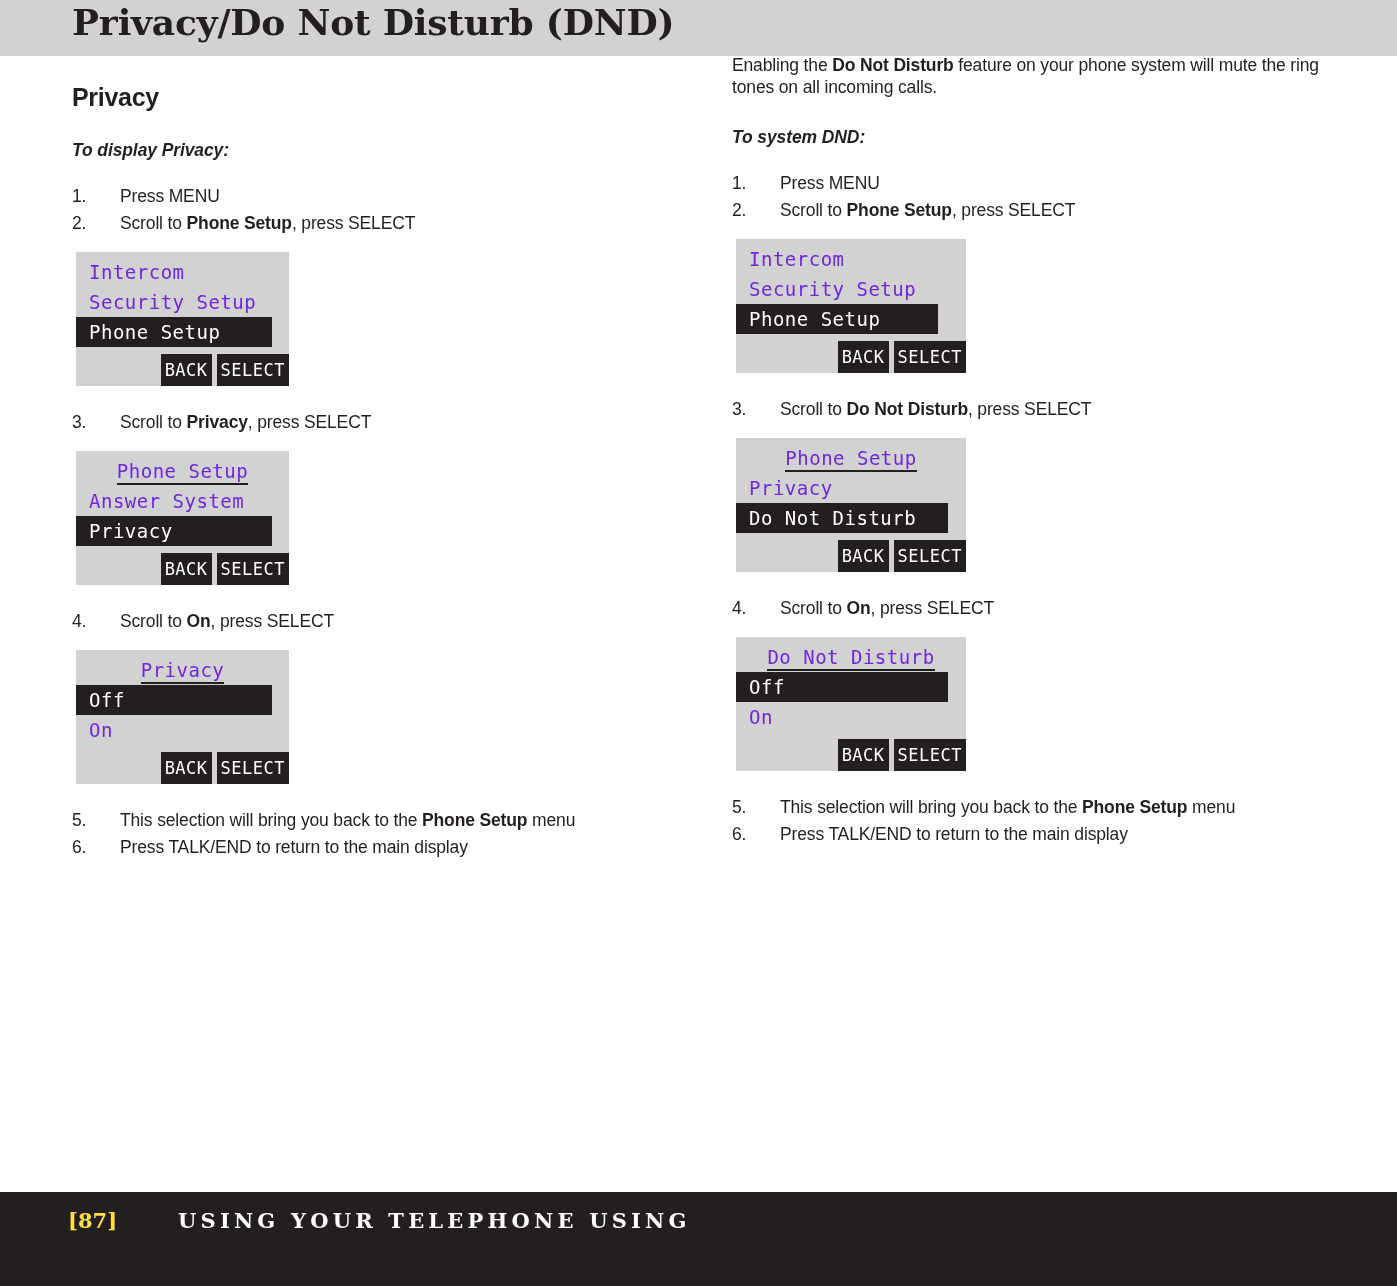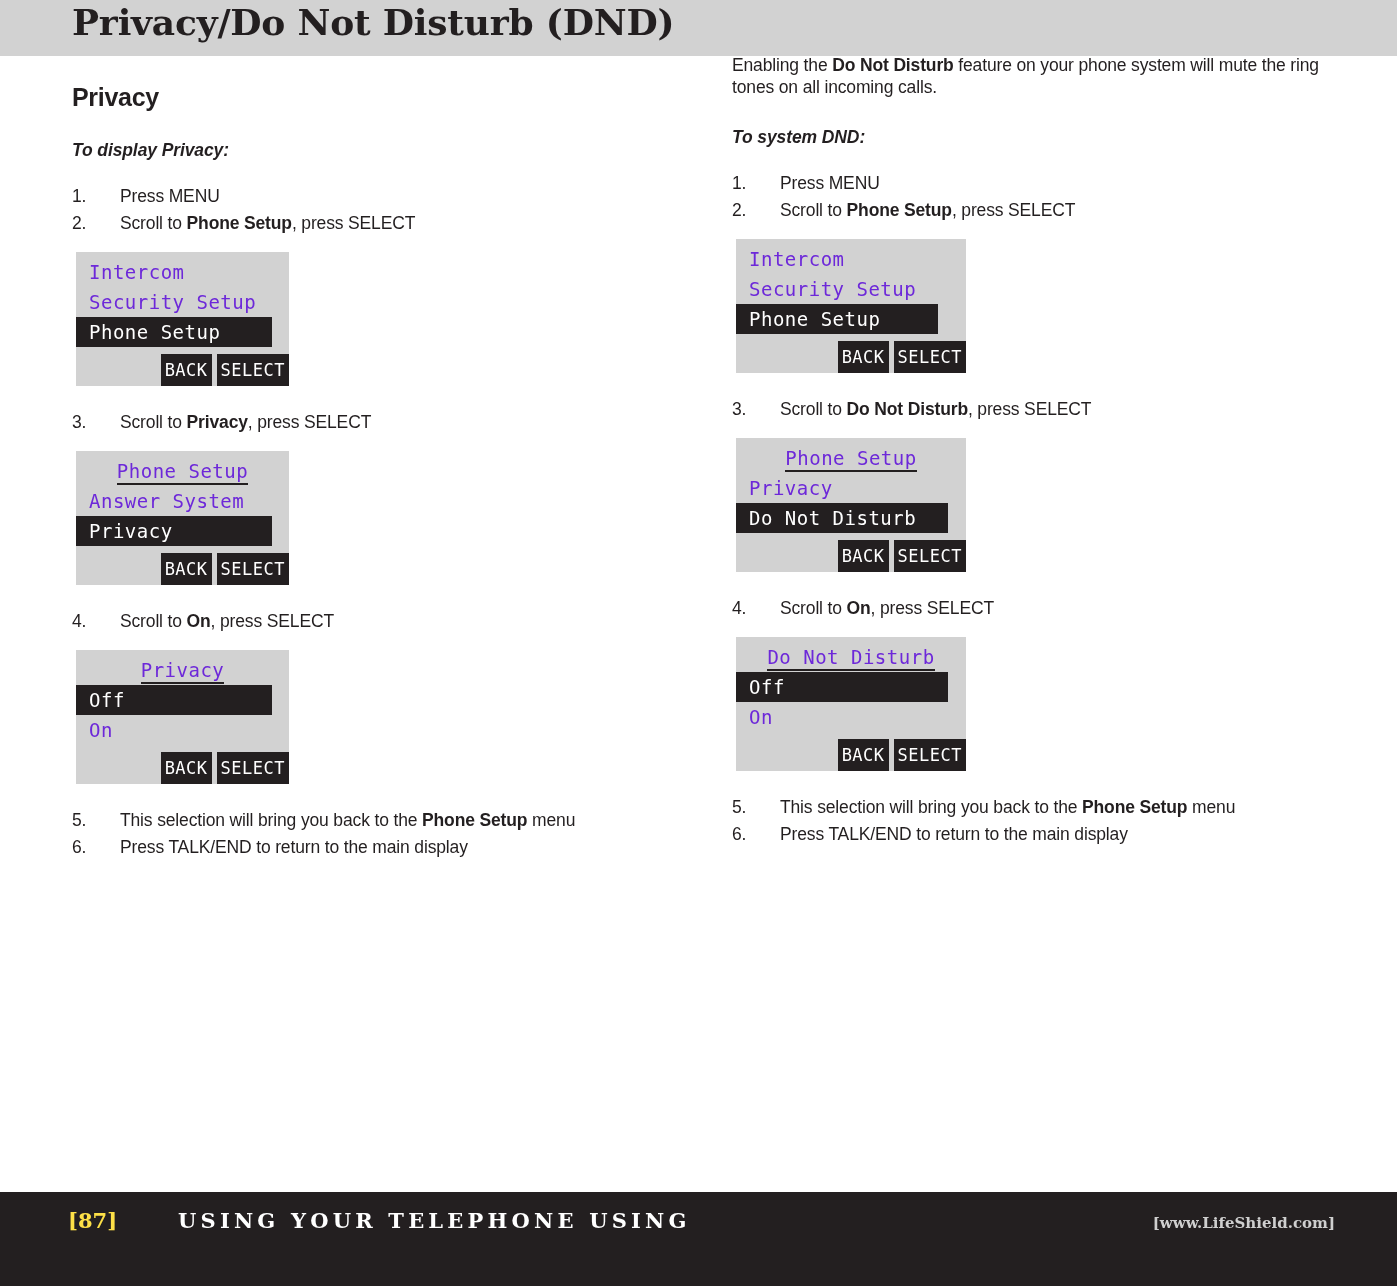--- a/index.html
+++ b/index.html
@@ -364,14 +364,13 @@
       <li>
         <span class="num">6.</span><span>Press TALK/END to return to the main display</span>
       </li>
     </ol>
   </div>
 </div>
 
 <div class="page-footer">
   <div class="footer-page-num">[87]</div>
   <div class="footer-caption">USING YOUR TELEPHONE USING</div>
-  <div class="footer-url">[www.LifeShield.com]</div>
 </div>
 
 </body></html>

